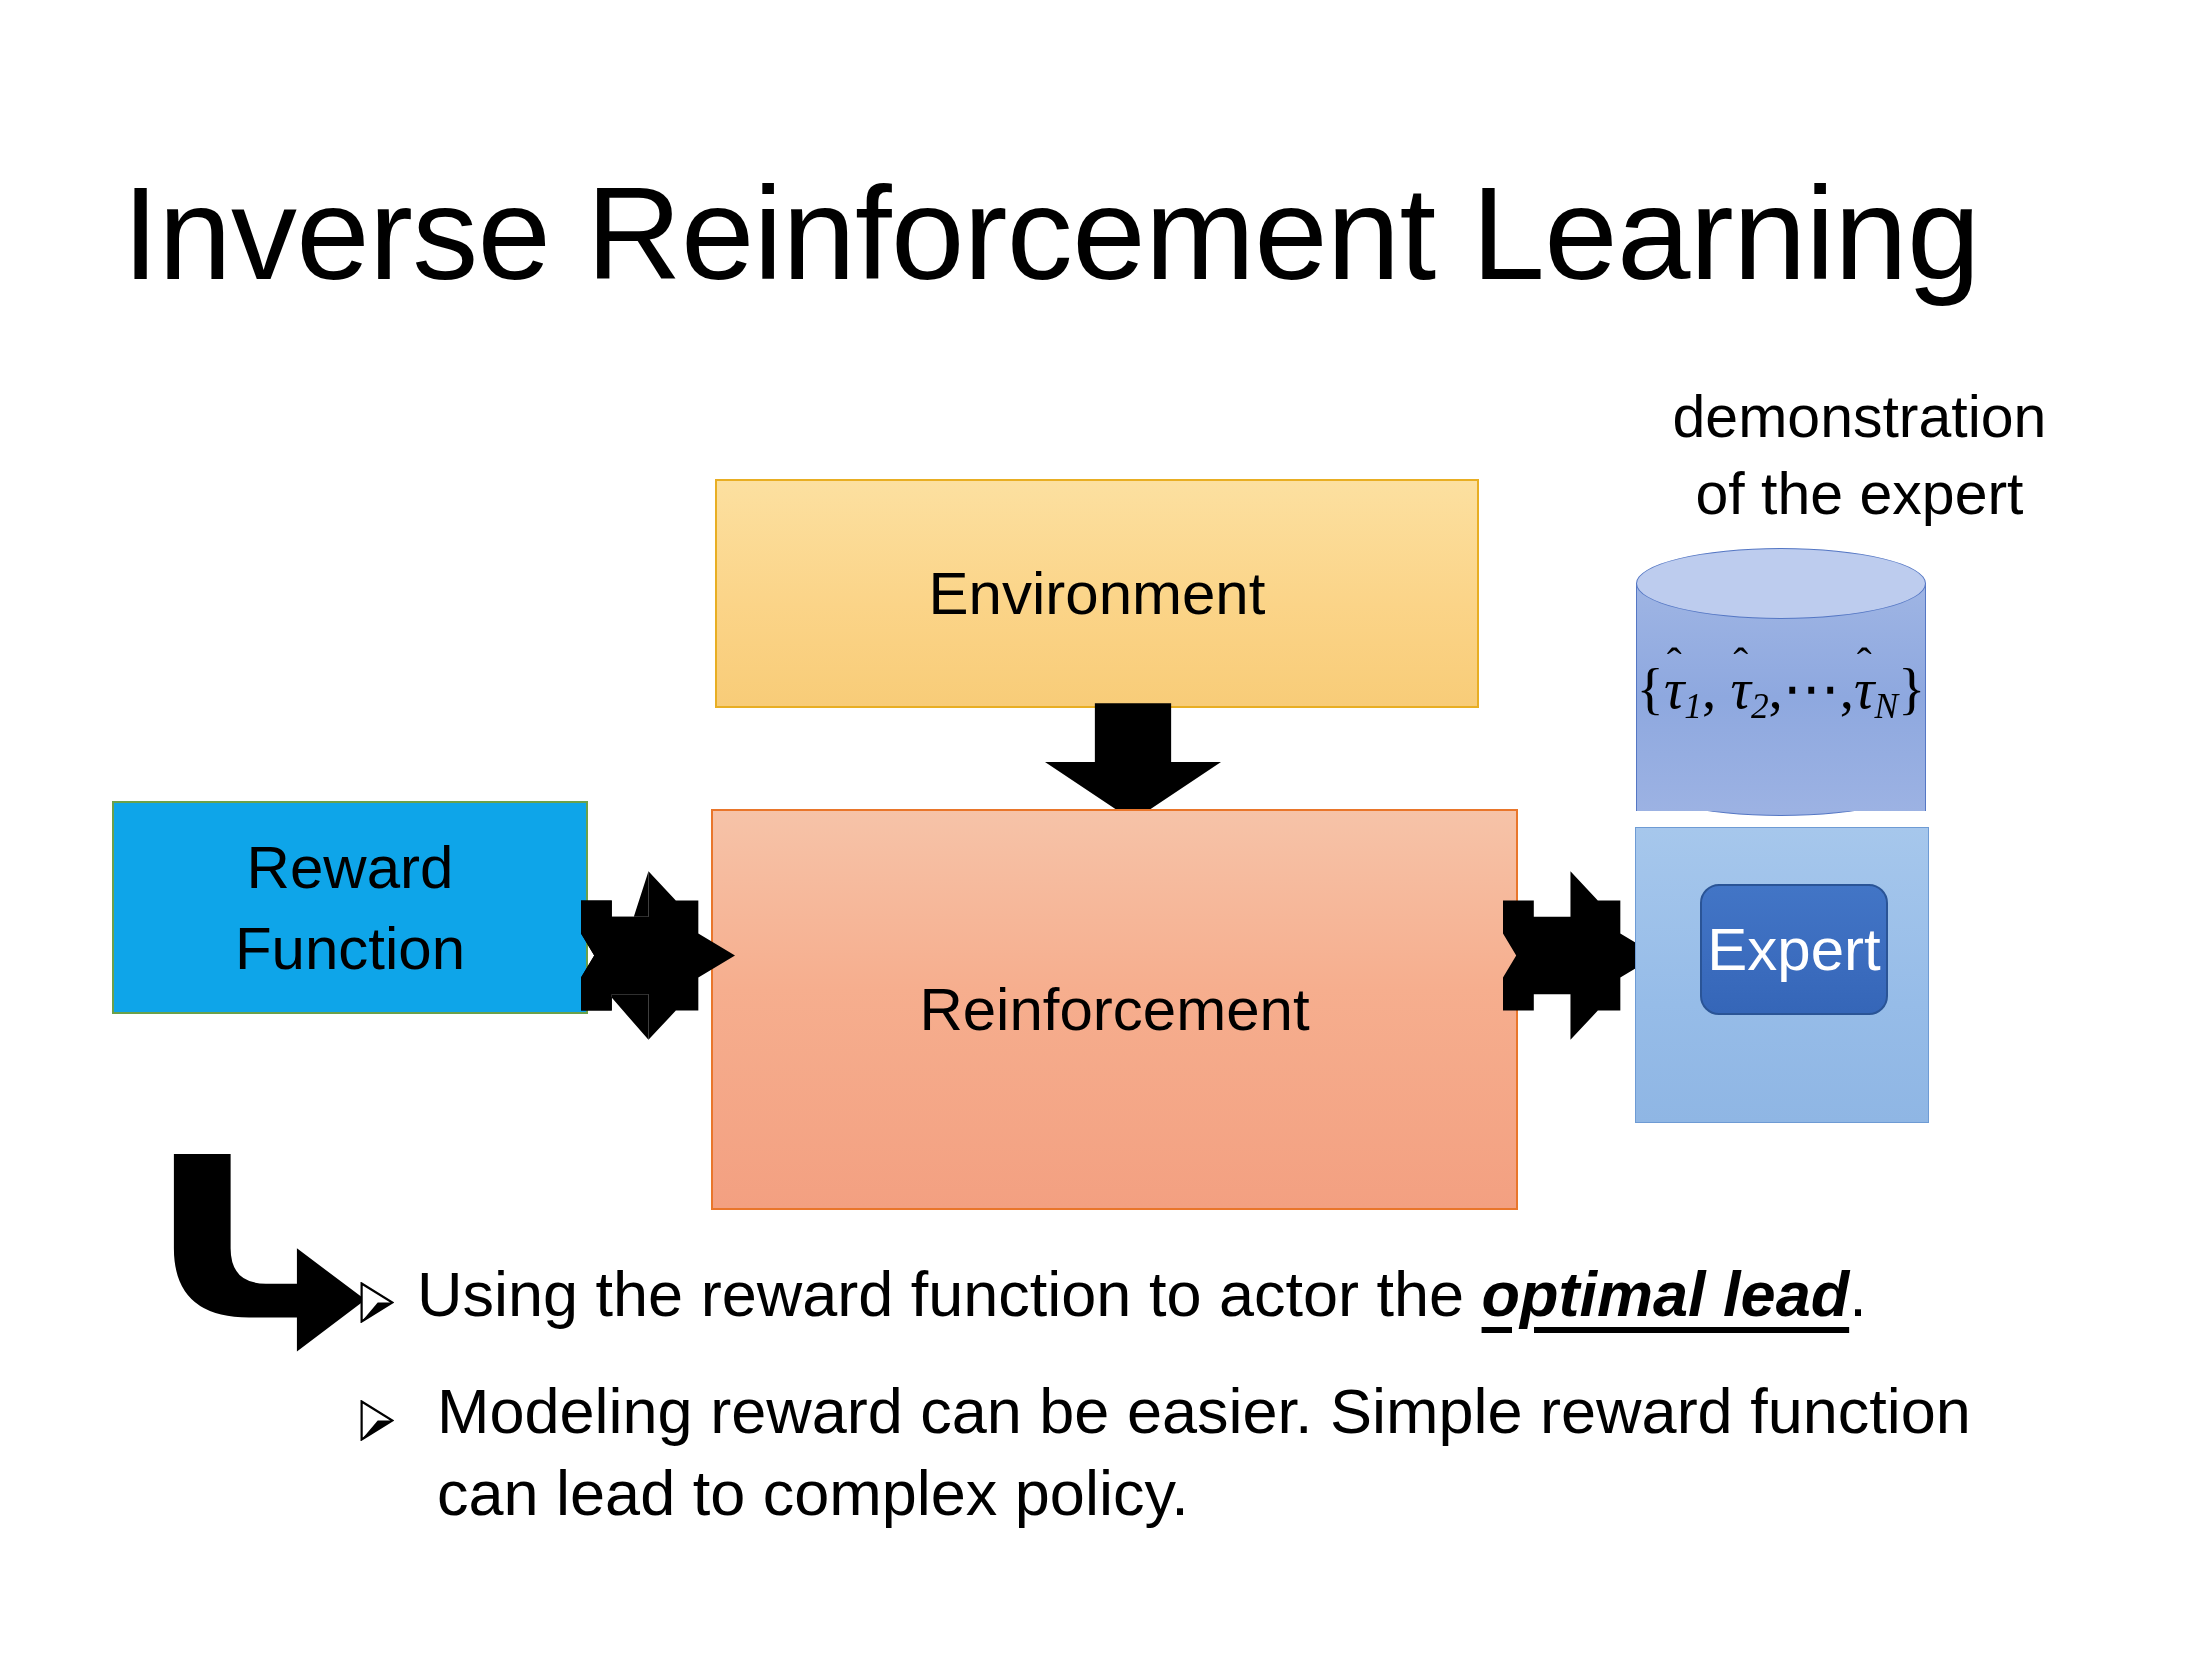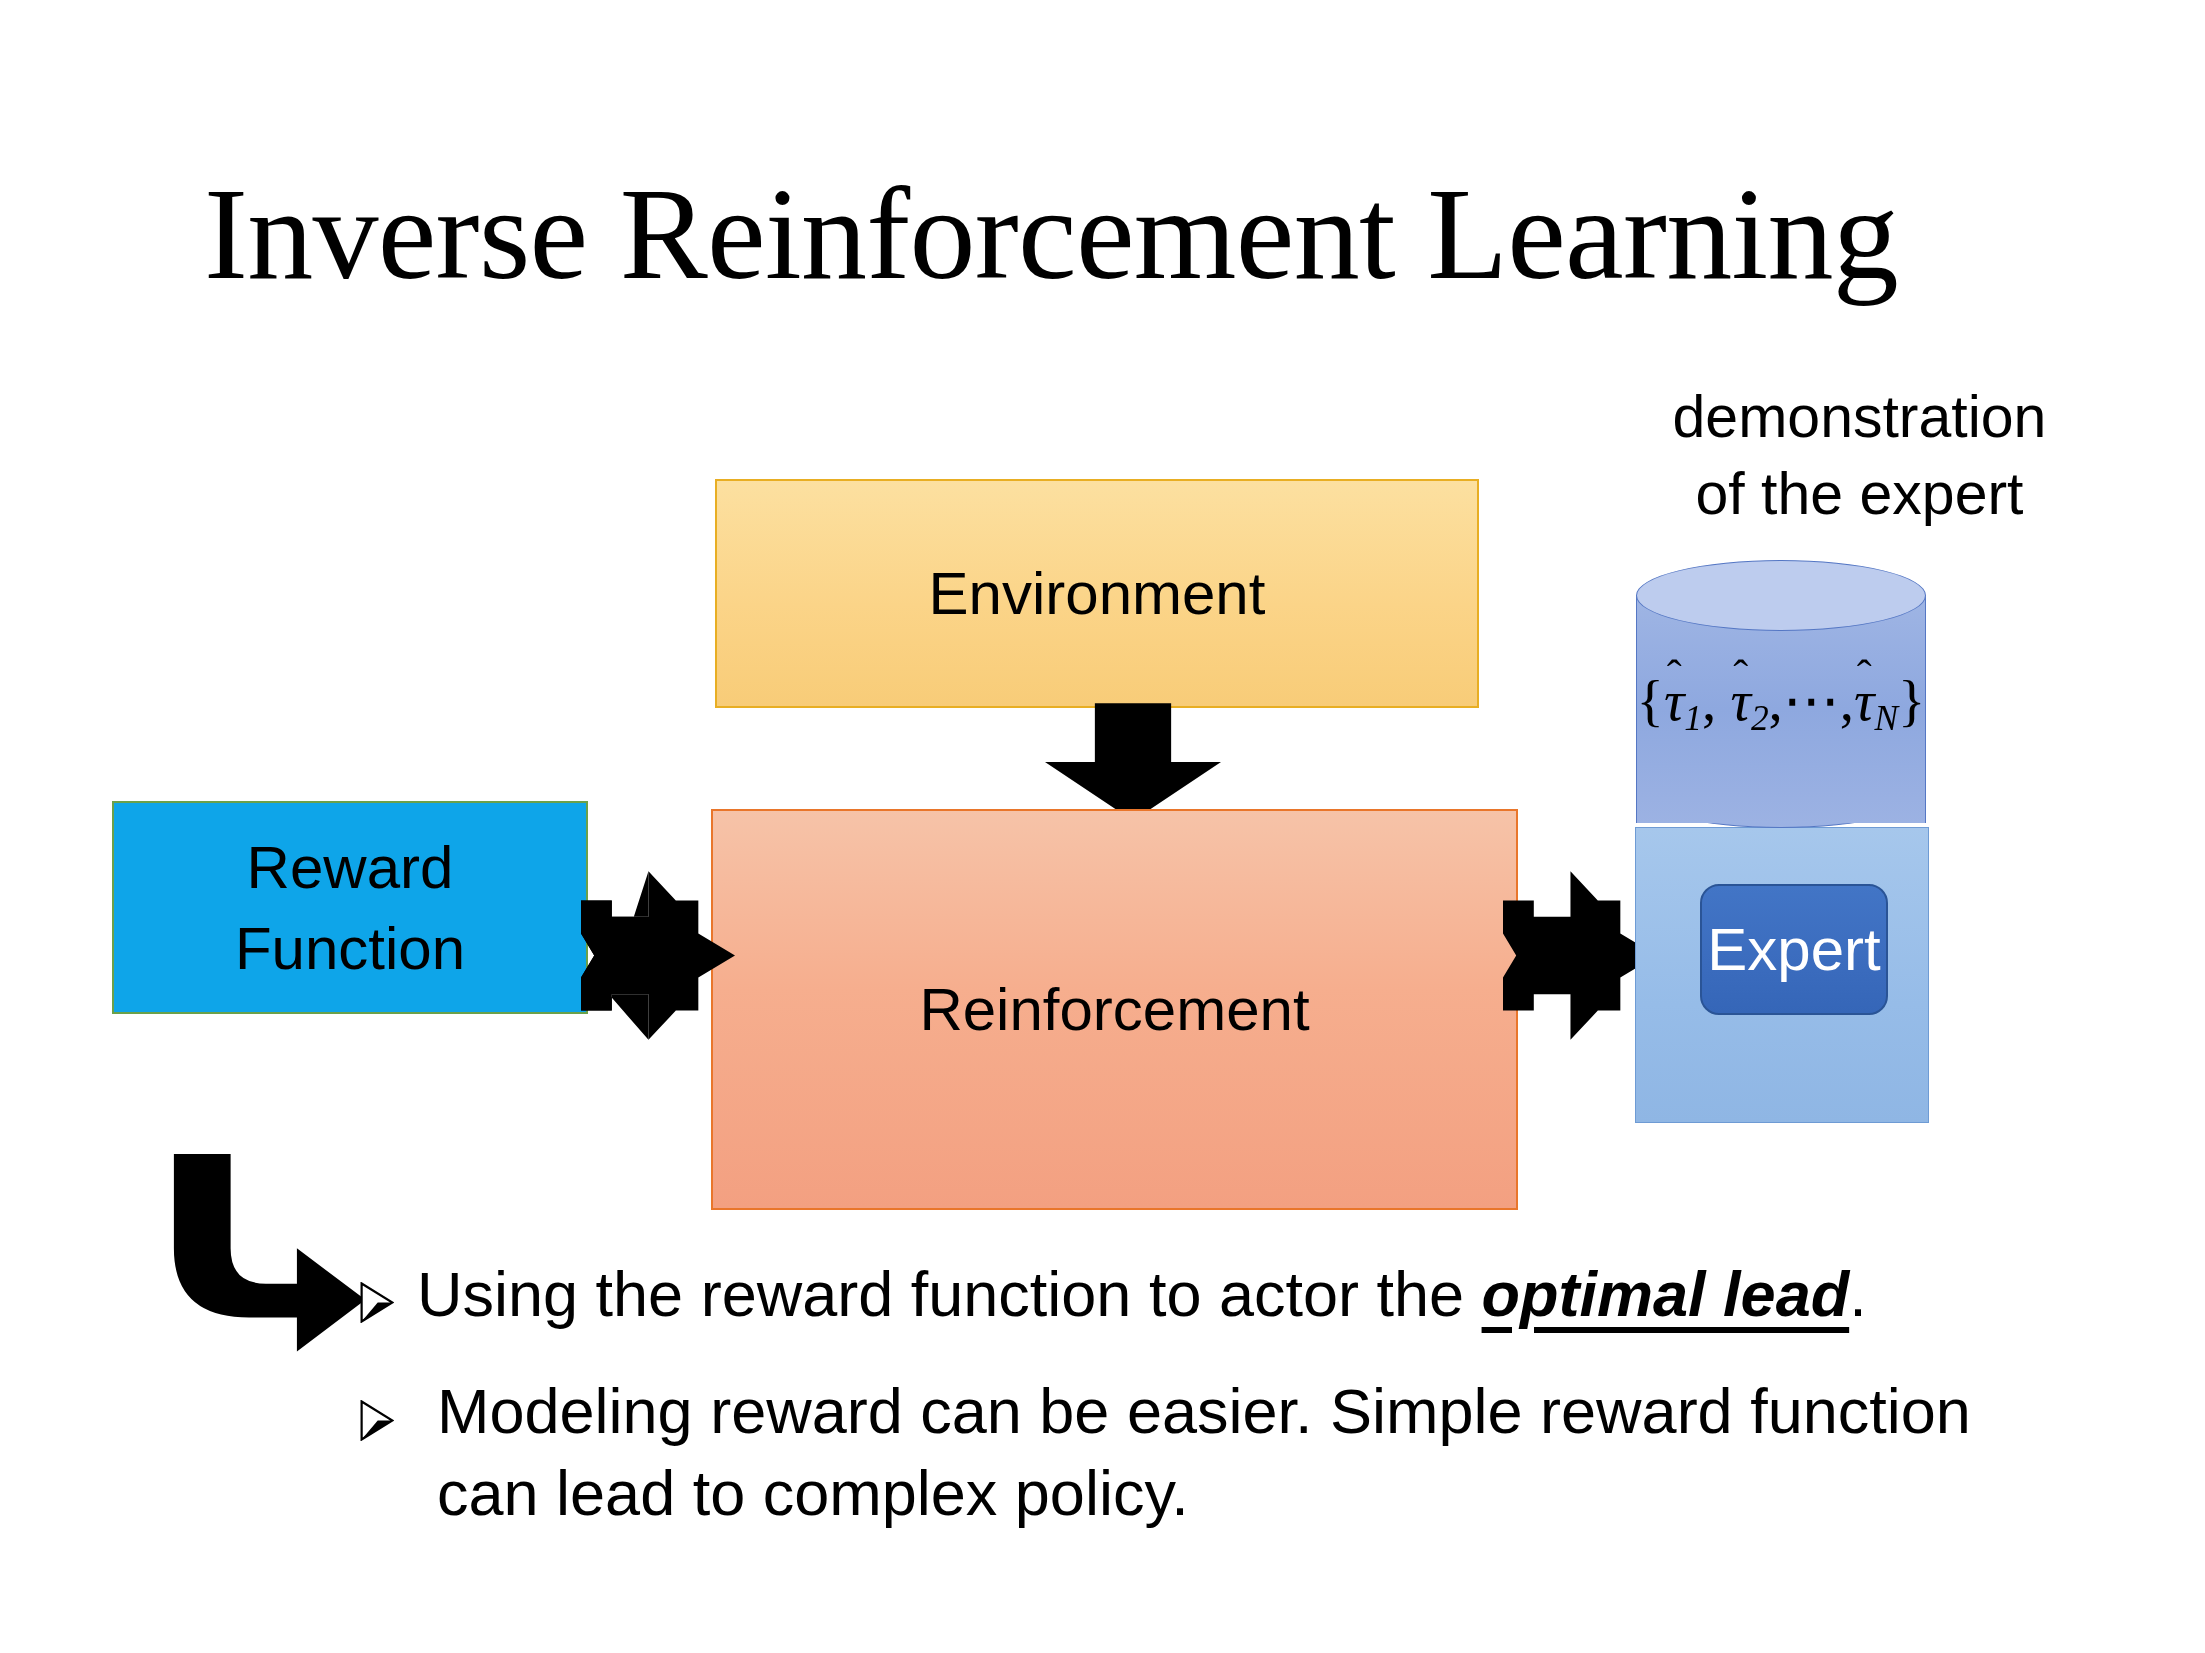--- a/index.html
+++ b/index.html
@@ -16,21 +16,21 @@
     color: #000000;
   }
 
   
   #slide-title {
     position: absolute;
     left: 0;
     top: 168px;
     width: 2102px;
     text-align: center;
-    font-family: Liberation Serif, serif;
+    font-family: Liberation Sans, sans-serif;
     font-size: 132px;
     font-weight: 300;
     line-height: 1;
     letter-spacing: -0.7px;
     color: #000000;
     white-space: nowrap;
   }
 
   
   .flow-box {
@@ -114,21 +114,21 @@
     justify-content: center;
     color: #FFFFFF;
     font-size: 60px;
     font-weight: 400;
   }
 
   
   #cylinder {
     position: absolute;
     left: 1636px;
-    top: 560px;
+    top: 548px;
     width: 290px;
     height: 294px;
   }
   #cylinder-body {
     position: absolute;
     left: 0;
     top: 35px;
     width: 290px;
     height: 228px;
     box-sizing: border-box;

